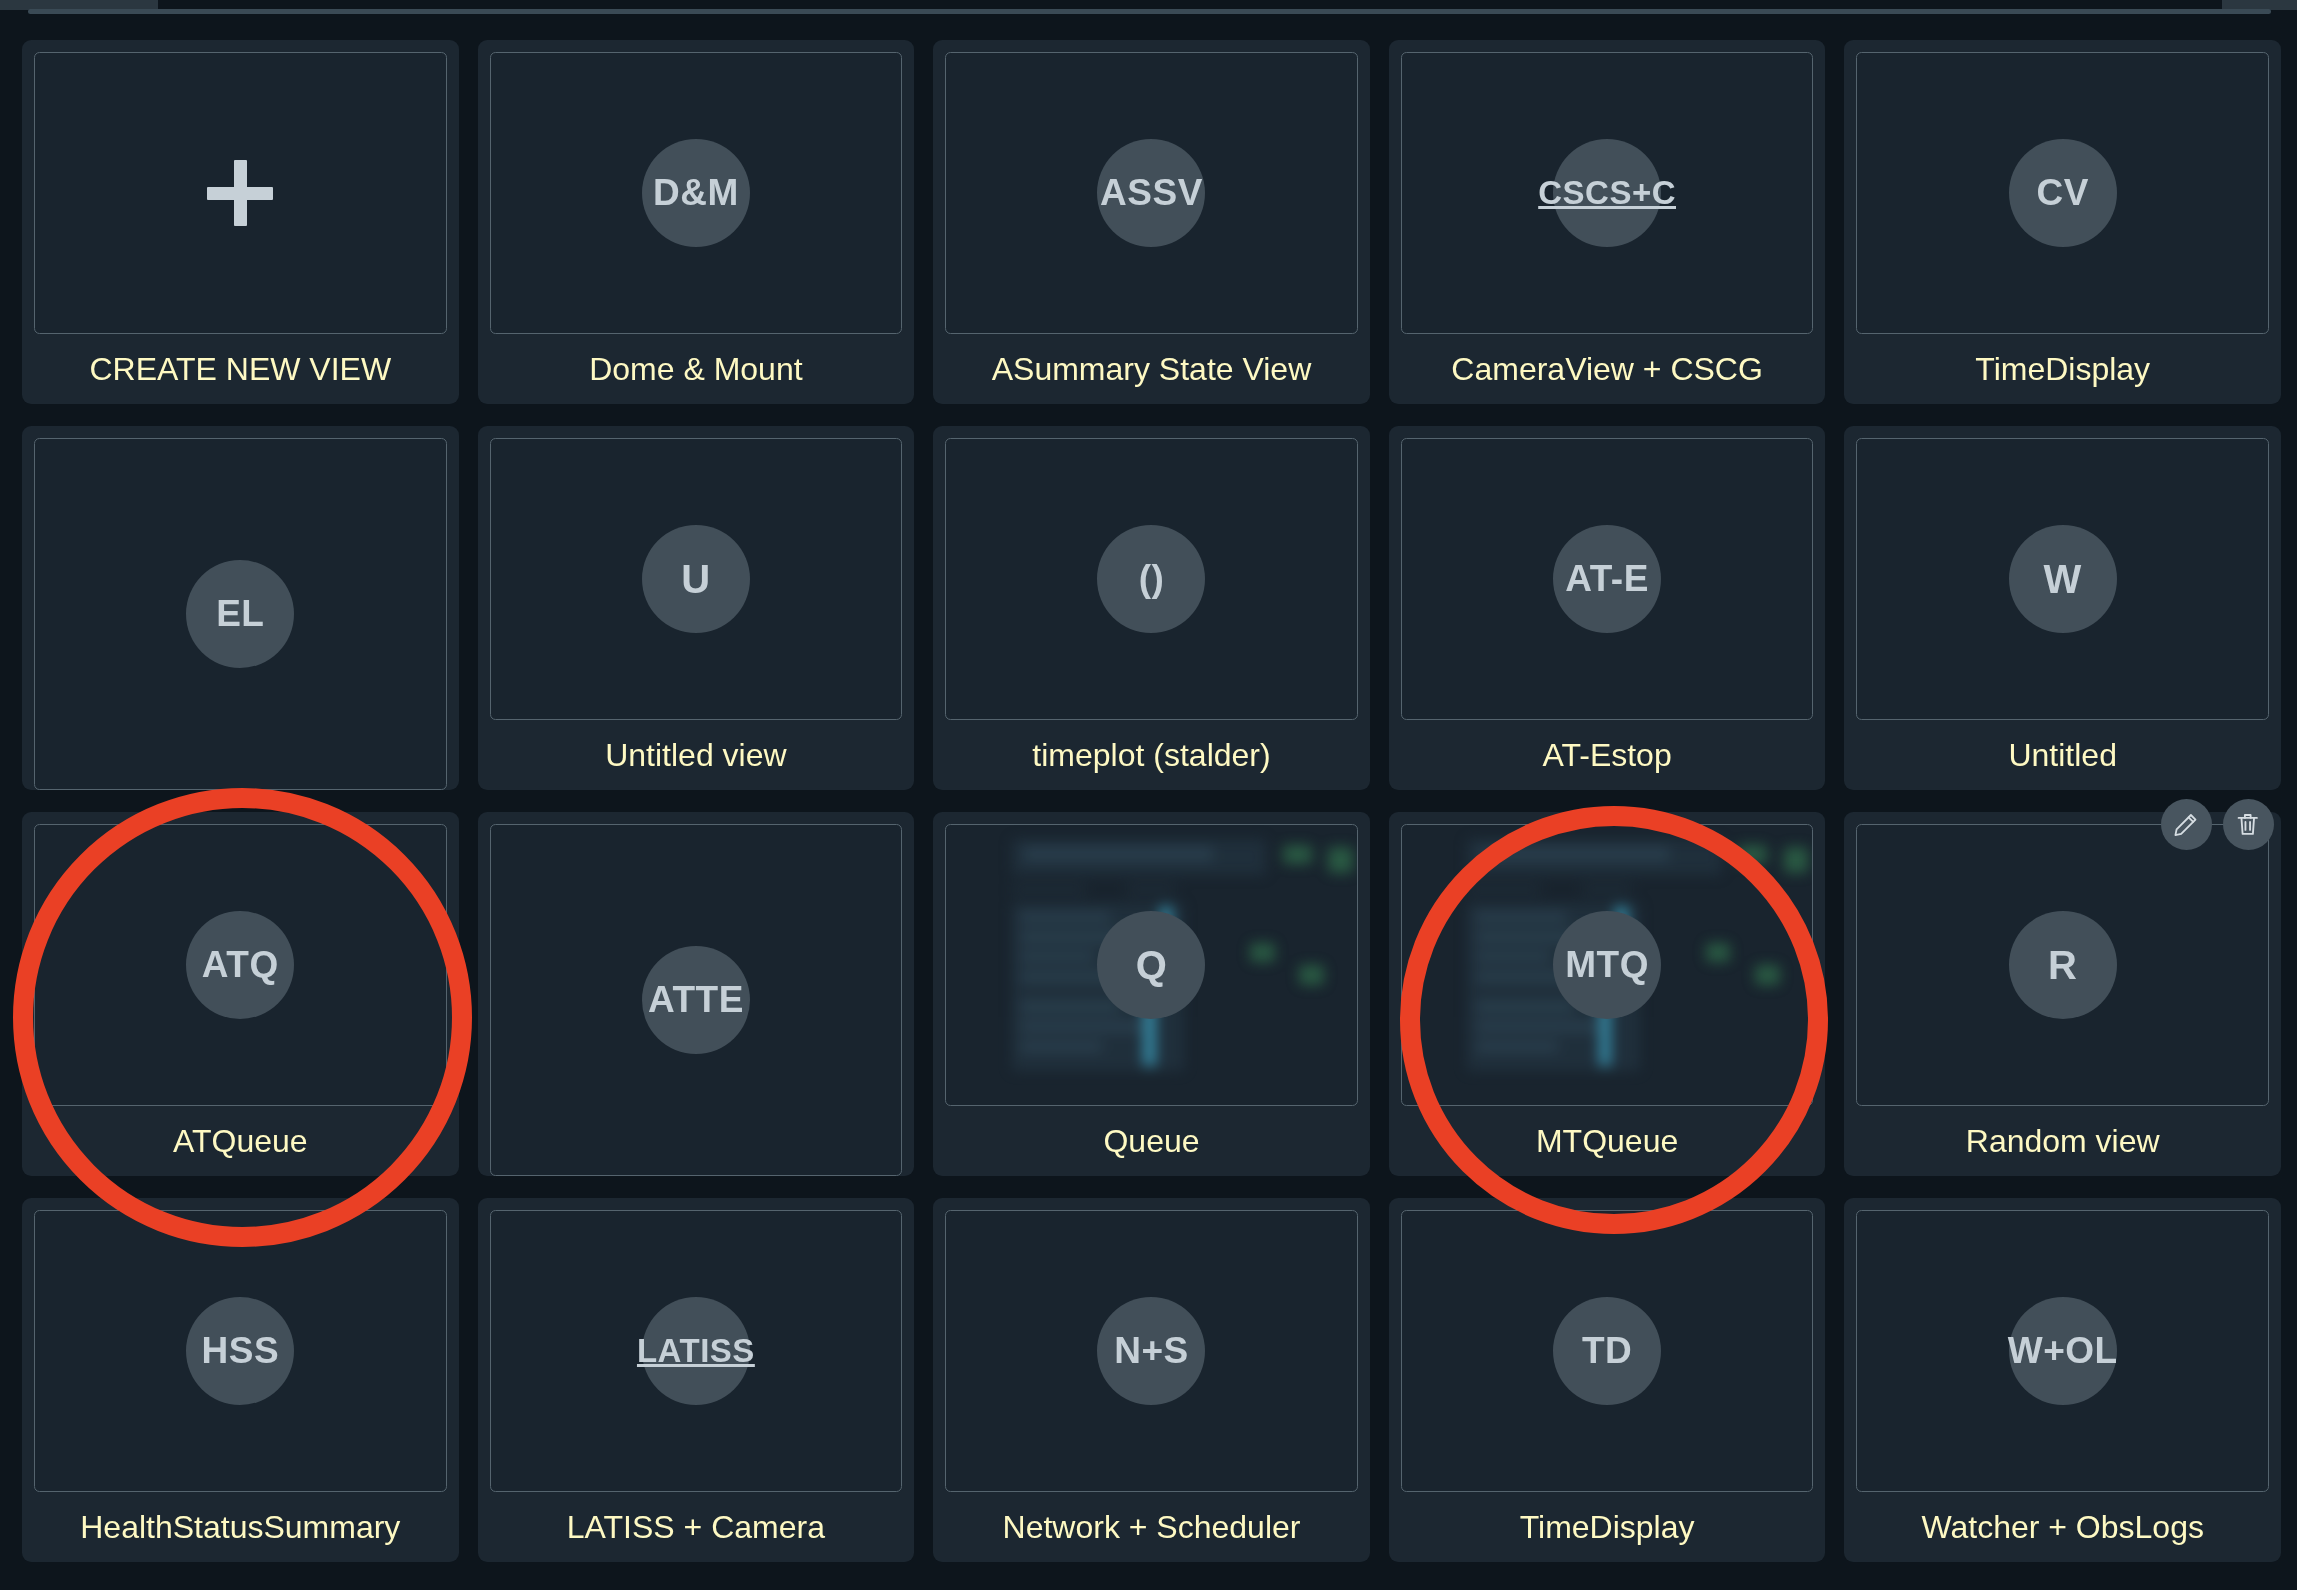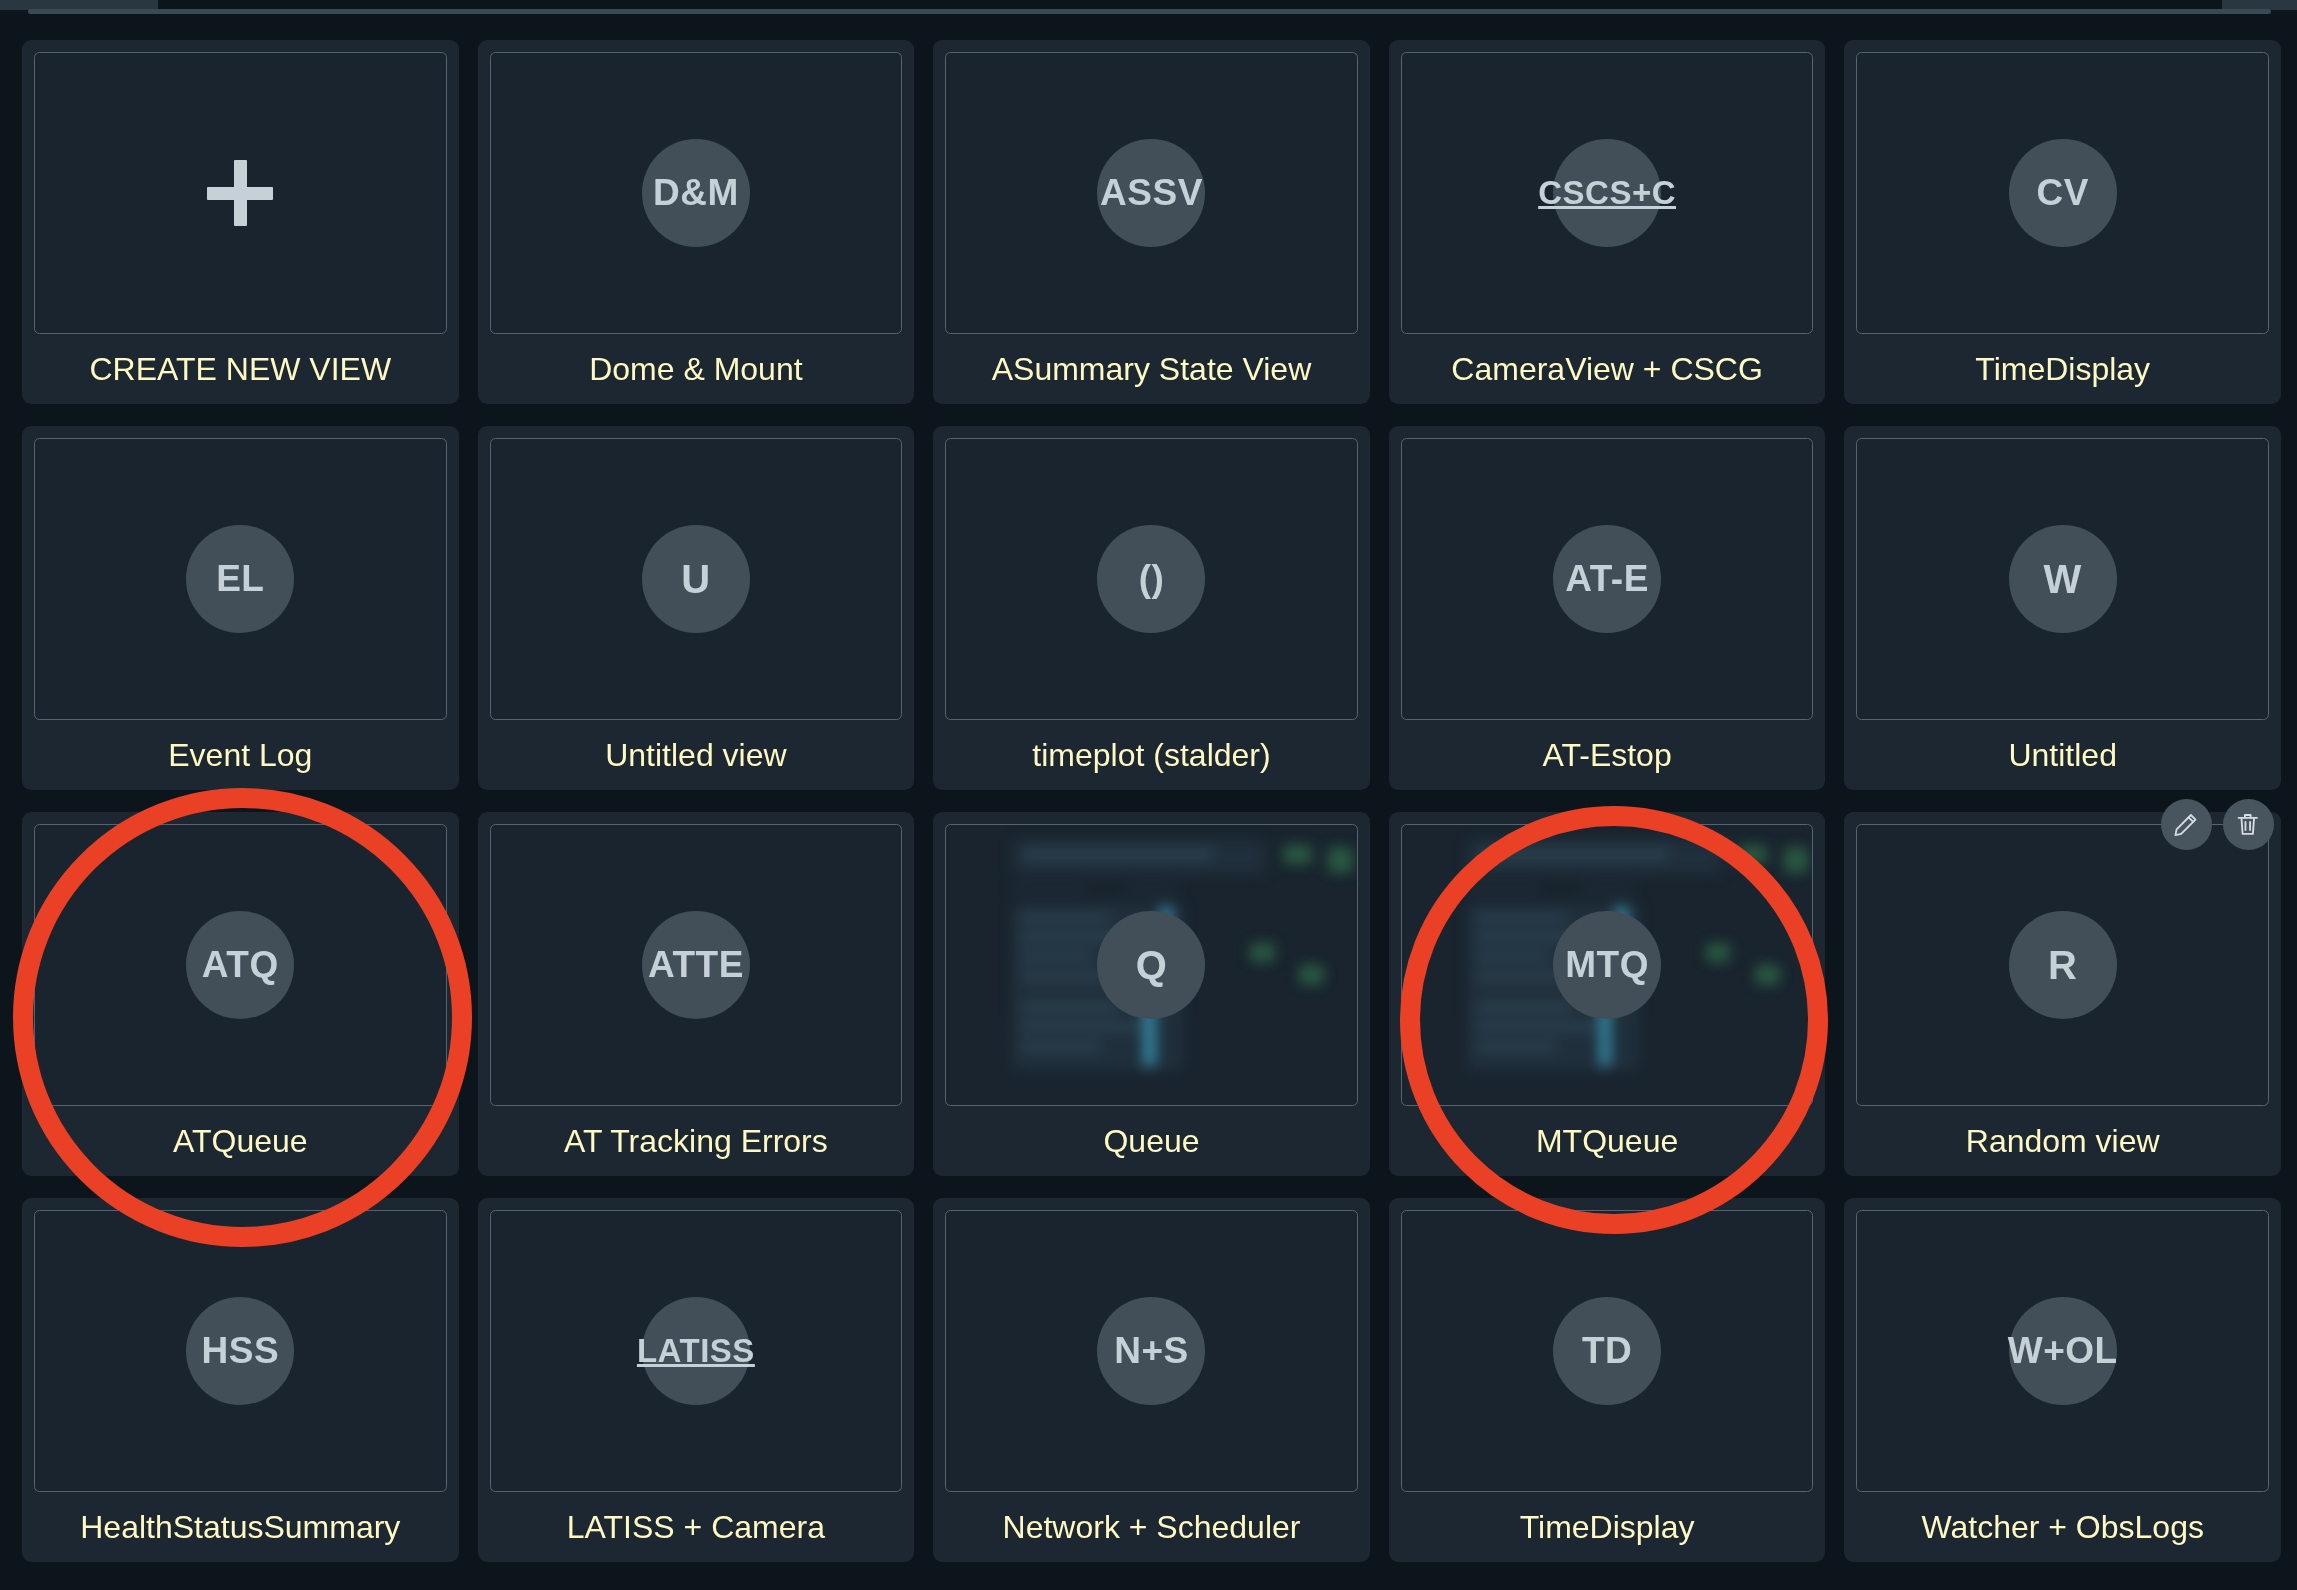--- a/index.html
+++ b/index.html
@@ -208,21 +208,20 @@
       <div class="card">
         <div class="thumb">
           <div class="avatar">CV</div>
         </div>
         <div class="card-label">TimeDisplay</div>
       </div>
       <div class="card">
         <div class="thumb">
           <div class="avatar">EL</div>
         </div>
-        <div class="card-label">Event Log</div>
       </div>
       <div class="card">
         <div class="thumb">
           <div class="avatar narrow">U</div>
         </div>
         <div class="card-label">Untitled view</div>
       </div>
       <div class="card">
         <div class="thumb">
           <div class="avatar">()</div>
@@ -244,21 +243,20 @@
       <div class="card">
         <div class="thumb">
           <div class="avatar">ATQ</div>
         </div>
         <div class="card-label">ATQueue</div>
       </div>
       <div class="card">
         <div class="thumb">
           <div class="avatar">ATTE</div>
         </div>
-        <div class="card-label">AT Tracking Errors</div>
       </div>
       <div class="card">
         <div class="thumb">
   <div class="preview">
     <div class="pv-panel" style="left:16%;top:5%;width:62%;height:13%;"></div>
     <div class="pv-bar" style="left:19%;top:8%;width:46%;height:5%;"></div>
     <div class="pv-grn" style="left:82%;top:7%;width:7%;height:7%;"></div>
     <div class="pv-grn" style="left:93%;top:8%;width:6%;height:9%;"></div>
     <div class="pv-dim" style="left:16%;top:21%;width:18%;height:4%;"></div>
     <div class="pv-dim" style="left:44%;top:21%;width:12%;height:4%;"></div>

